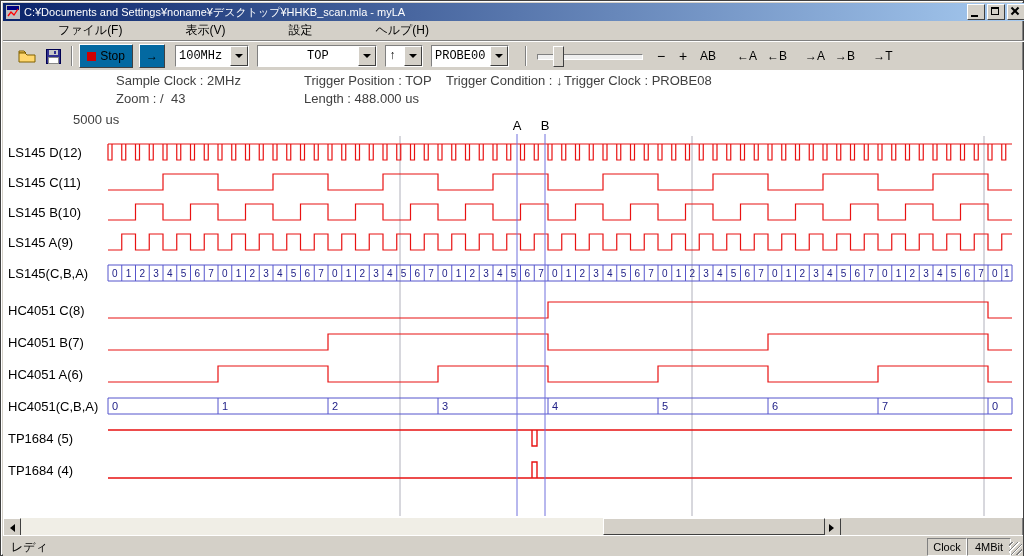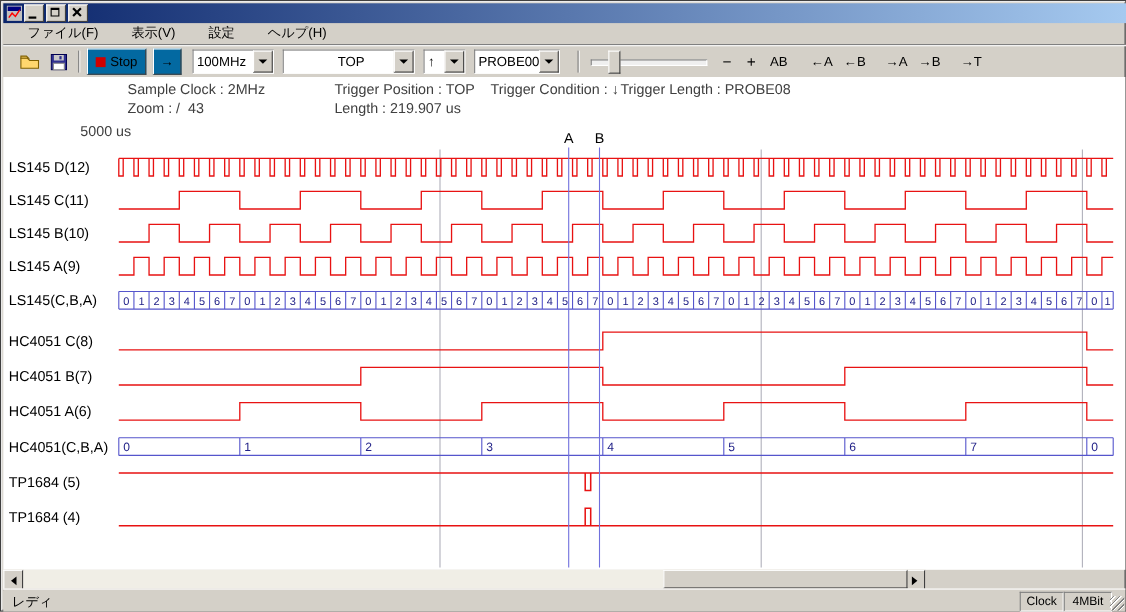--- a/index.html
+++ b/index.html
@@ -12,31 +12,31 @@
   .app-icon{width:14px;height:14px;margin-left:1px;flex:0 0 auto;}
   .title-text{color:#fff;font-size:11px;margin-left:4px;flex:1 1 auto;white-space:nowrap;overflow:hidden;}
   .win-btn{width:16px;height:14px;background:#d4d0c8;border:1px solid;border-color:#fff #404040 #404040 #fff;
     margin-left:2px;position:relative;flex:0 0 auto;}
   .glyph-min{position:absolute;left:3px;bottom:2px;width:7px;height:2px;background:#000;}
   .glyph-max{position:absolute;left:3px;top:2px;width:8px;height:8px;border:1px solid #000;border-top-width:2px;box-sizing:border-box;}
   .glyph-x1,.glyph-x2{position:absolute;left:2px;top:5px;width:10px;height:2px;background:#000;}
   .glyph-x1{transform:rotate(45deg);} .glyph-x2{transform:rotate(-45deg);}
   
   .menubar{position:absolute;left:2px;top:20px;width:1020px;height:19px;display:flex;align-items:center;font-size:12px;color:#000;}
-  .menu-item{padding:2px 8px 2px 22px;}
+  .menu-item{padding:2px 8px 2px 22px;margin-left:33px;}
   
   .toolbar{position:absolute;left:2px;top:39px;width:1020px;height:30px;border-top:1px solid #808080;
     box-shadow:inset 0 1px 0 #fff;display:flex;align-items:center;gap:2px;padding-left:12px;font-size:12px;}
   .tb-iconbtn{width:24px;height:22px;display:flex;align-items:center;justify-content:center;flex:0 0 auto;}
   .tb-sep{width:0;height:20px;border-left:1px solid #808080;border-right:1px solid #fff;margin:0 4px;flex:0 0 auto;}
   .tb-raised{height:22px;background:#0369a1;border:1px solid;border-color:#fff #404040 #404040 #fff;
     display:flex;align-items:center;justify-content:center;flex:0 0 auto;}
   .tb-flat{height:22px;display:flex;align-items:center;justify-content:center;flex:0 0 auto;}
   .stop-sq{width:9px;height:9px;background:#d00000;margin-right:4px;}
-  .combo{height:20px;background:#fff;border:1px solid;border-color:#808080 #fff #fff #808080;display:flex;align-items:center;flex:0 0 auto;}
+  .combo{height:20px;background:#fff;border:1px solid;border-color:#808080 #fff #fff #808080;display:flex;align-items:center;flex:0 0 auto;font-family:Liberation Mono, monospace;}
   .combo-text{flex:1 1 auto;padding:0 3px;white-space:nowrap;overflow:hidden;}
   .combo-arrow{width:16px;height:18px;background:#d4d0c8;border:1px solid;border-color:#fff #404040 #404040 #fff;
     display:flex;align-items:center;justify-content:center;flex:0 0 auto;}
   .arrow-down{width:0;height:0;border:4px solid transparent;border-top:4px solid #000;margin-top:4px;}
   .slider{width:106px;height:22px;position:relative;flex:0 0 auto;margin-left:4px;}
   .slider-groove{position:absolute;left:0;right:0;top:9px;height:4px;border:1px solid;border-color:#808080 #fff #fff #808080;background:#efefef;}
   .slider-thumb{position:absolute;left:16px;top:1px;width:9px;height:19px;background:#d4d0c8;border:1px solid;border-color:#fff #404040 #404040 #fff;}
   
   .client{position:absolute;left:2px;top:69px;width:1020px;height:448px;background:#ffffff;}
   .info-text{position:absolute;font-size:13px;color:#404040;white-space:pre;z-index:3;}
@@ -65,20 +65,21 @@
 <body>
 
 <div class="window">
 
   <div class="titlebar">
     <svg class="app-icon" viewBox="0 0 14 14">
       <rect x="0" y="0" width="14" height="14" fill="#c0c0c0"></rect>
       <rect x="1" y="1" width="12" height="4" fill="#000080"></rect>
       <path d="M2 11 L5 7 L8 10 L12 4" stroke="#ff0000" stroke-width="1.3" fill="none"></path>
     </svg>
+    <span class="title-text">C:¥Documents and Settings¥noname¥デスクトップ¥HHKB_scan.mla - myLA</span>
     <span class="win-btn">
         <span class="glyph-min"></span>
       </span>
     <span class="win-btn">
         <span class="glyph-max"></span>
       </span>
     <span class="win-btn">
         <span class="glyph-x1"></span>
         <span class="glyph-x2"></span>
       </span>
@@ -151,23 +152,23 @@
     <span class="tb-flat" style="width:28px;margin-left:8px;">→A</span>
     <span class="tb-flat" style="width:28px;">→B</span>
     <span class="tb-flat" style="width:28px;margin-left:8px;">→T</span>
   </div>
 
   <div class="client"></div>
 
   <span class="info-text" style="left:115px;top:72px;">Sample Clock : 2MHz</span>
   <span class="info-text" style="left:303px;top:72px;">Trigger Position : TOP</span>
   <span class="info-text" style="left:445px;top:72px;">Trigger Condition : ↓</span>
-  <span class="info-text" style="left:563px;top:72px;">Trigger Length : PROBE08</span>
+  <span class="info-text" style="left:563px;top:72px;">Trigger Clock : PROBE08</span>
   <span class="info-text" style="left:115px;top:90px;">Zoom : /  43</span>
-  <span class="info-text" style="left:303px;top:90px;">Length : 219.907 us</span>
+  <span class="info-text" style="left:303px;top:90px;">Length : 488.000 us</span>
   <span class="info-text" style="left:72px;top:111px;">5000 us</span>
 
   <div class="hscroll">
     <div class="sb-btn">
         <span class="tri-left"></span>
       </div>
     <div class="sb-track">
       <div class="sb-thumb"></div>
     </div>
     <div class="sb-btn">

